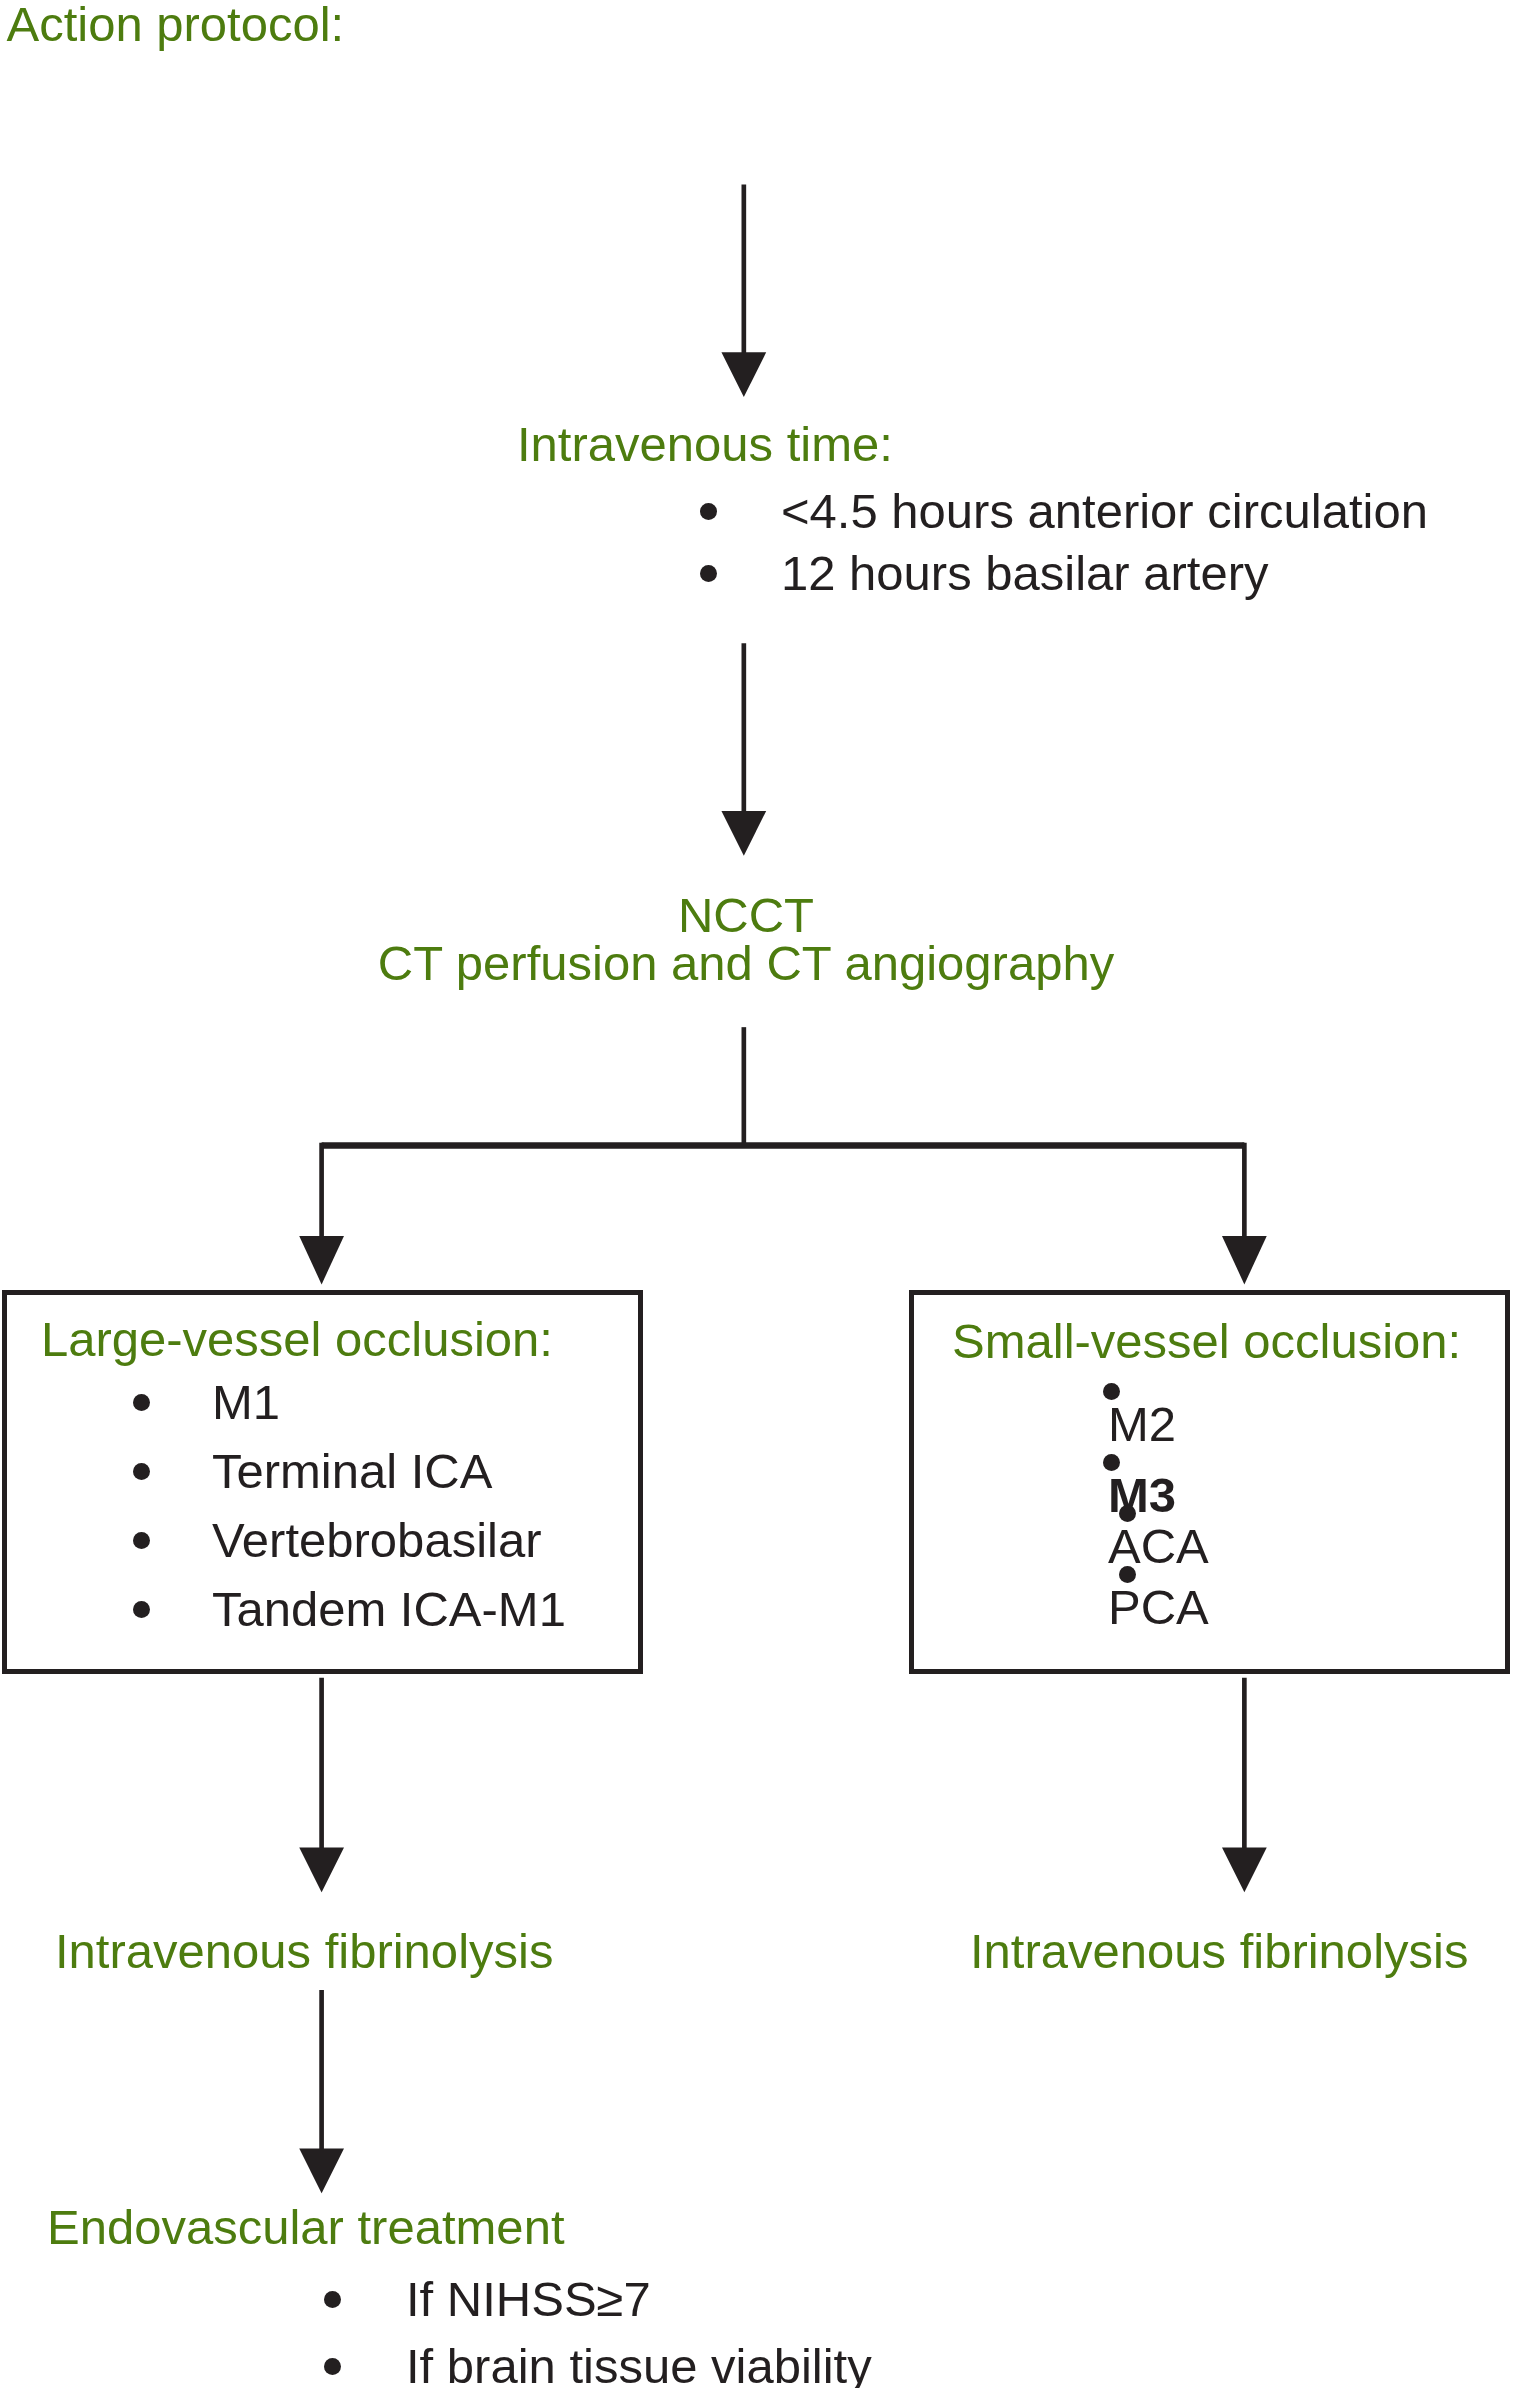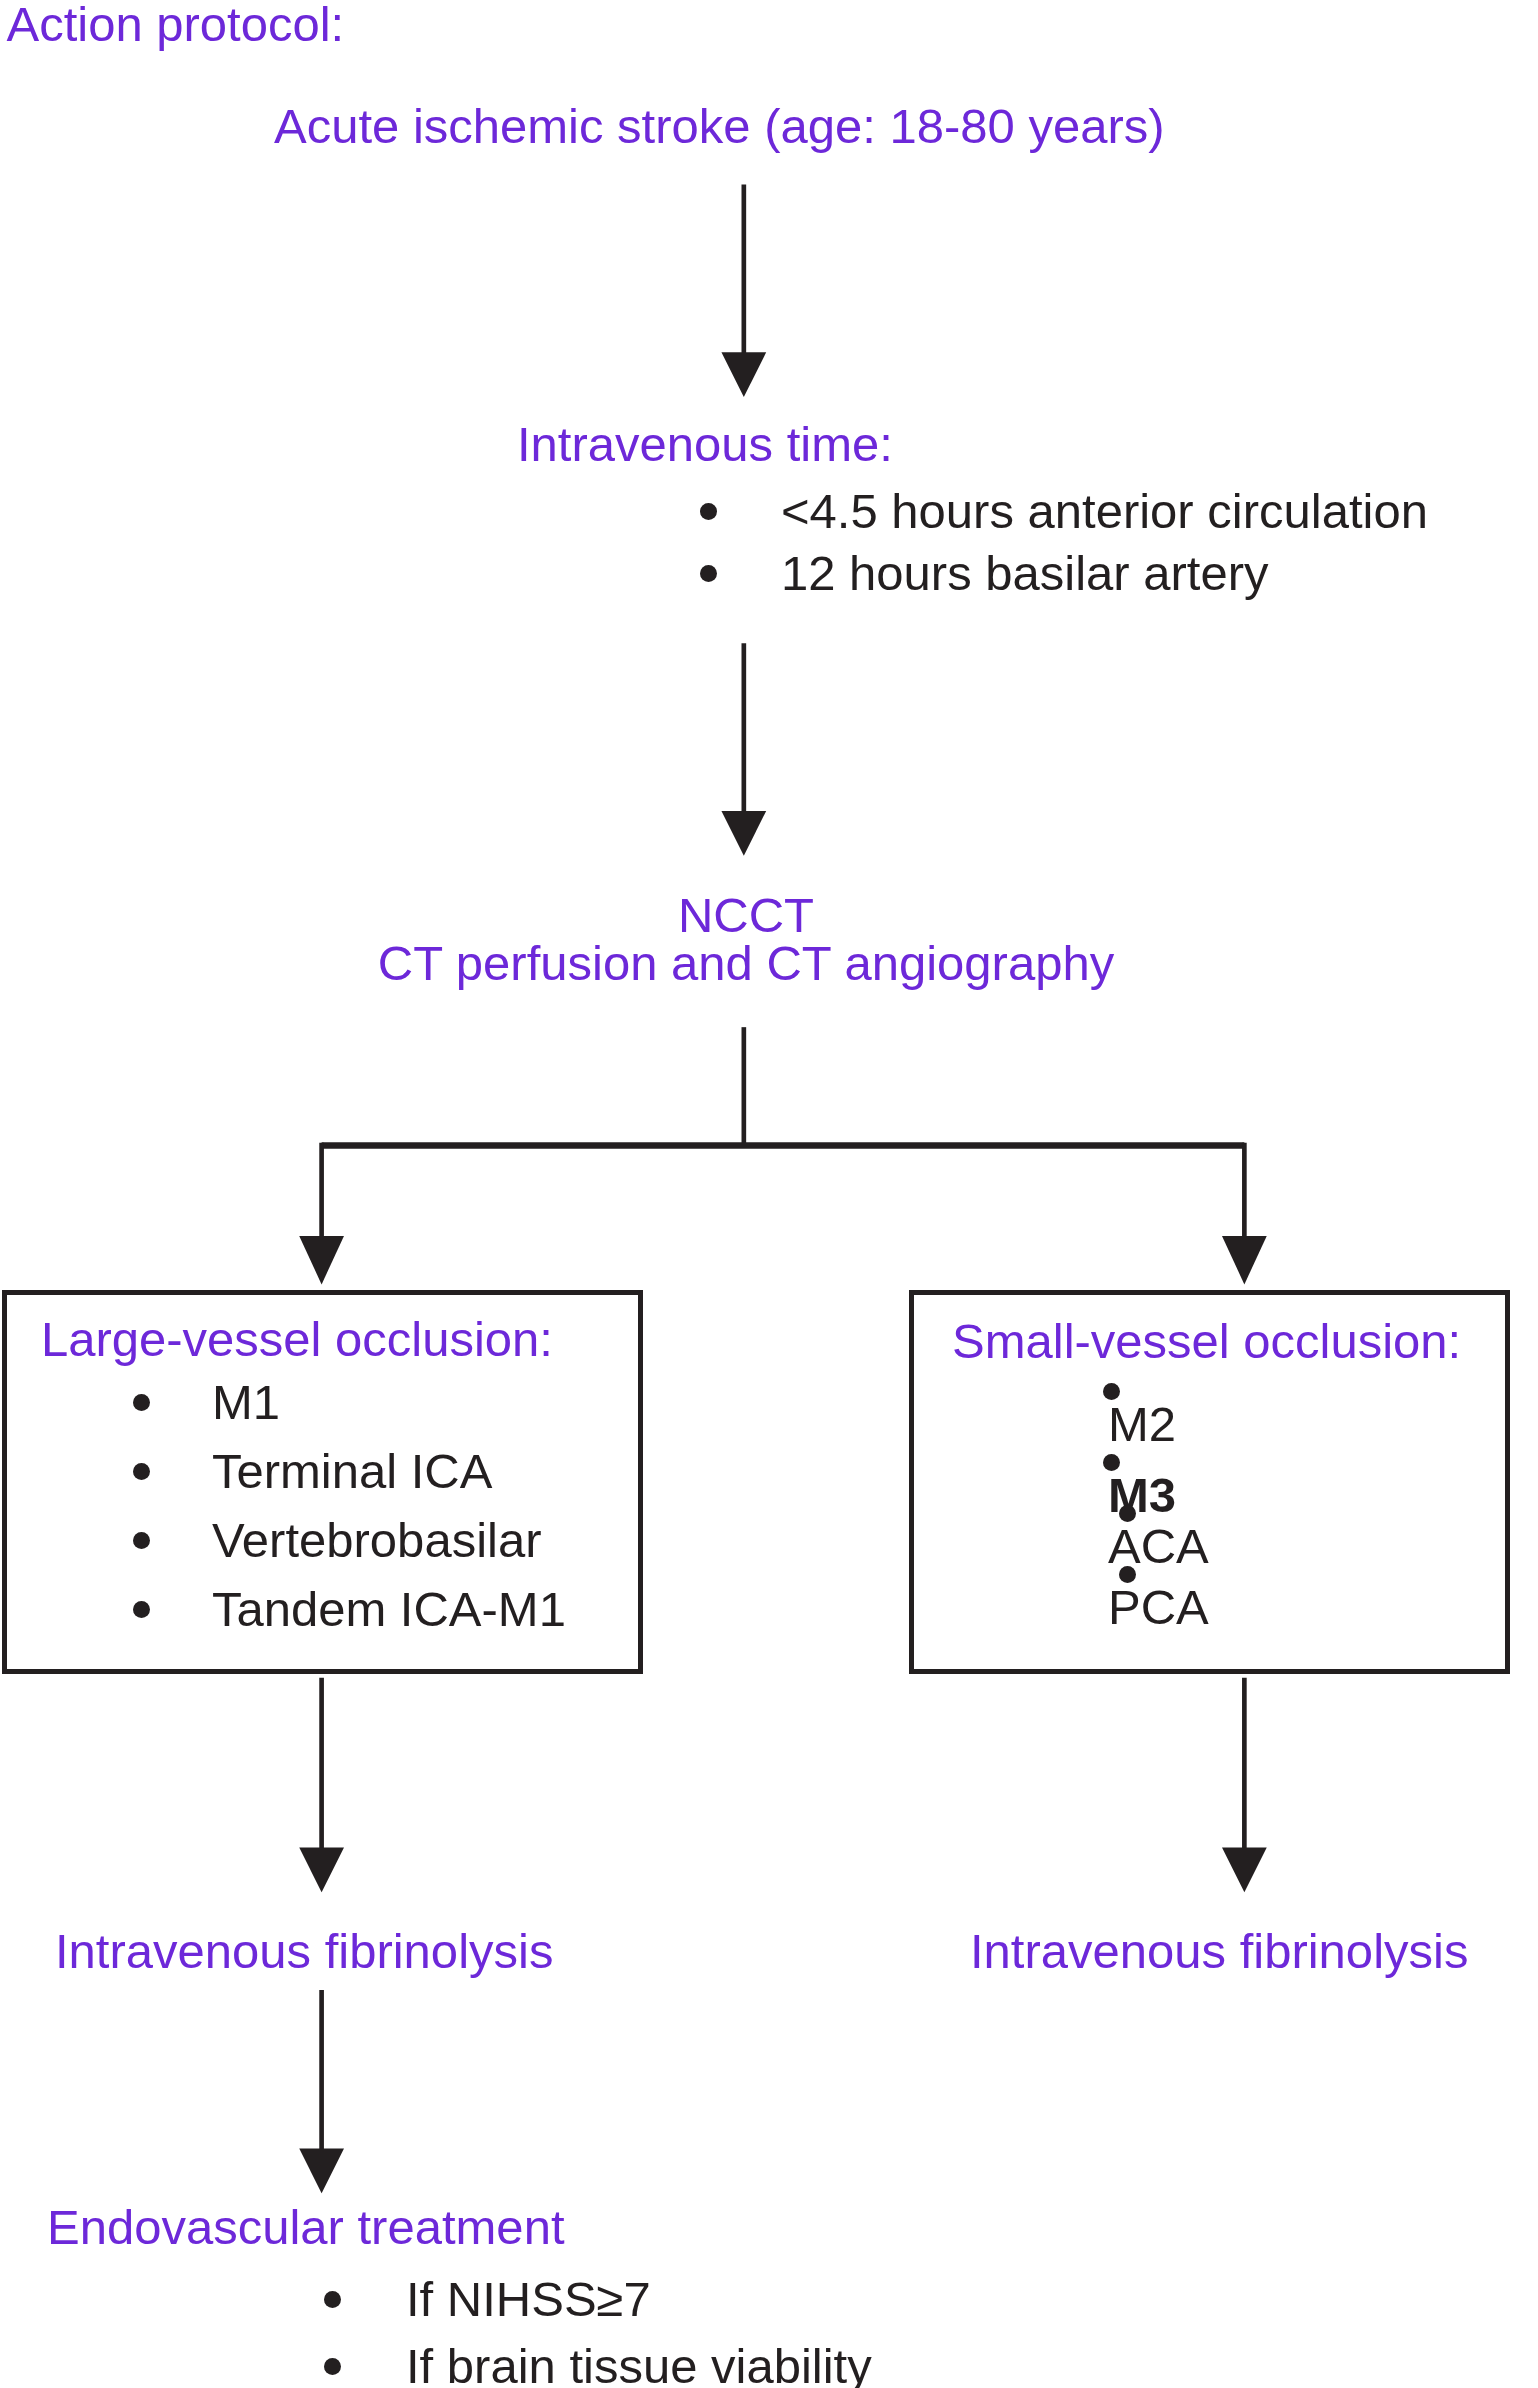--- a/index.html
+++ b/index.html
@@ -14,21 +14,21 @@
     background: #ffffff;
     overflow: hidden;
     font-family: "Liberation Sans", sans-serif;
     color: #231f20;
   }
   .txt {
     position: absolute;
     font-size: 49px;
     line-height: 1;
     white-space: nowrap;
-    color: #6d28d9;
+    color: #4d7c0f;
   }
   .centered {
     text-align: center;
   }
   .connectors {
     position: absolute;
     left: 0;
     top: 0;
     width: 1538px;
     height: 2388px;
@@ -107,21 +107,20 @@
       <polygon points="774,870 822,870 798,918"></polygon>
       <polygon points="321,1326 369,1326 345,1378"></polygon>
       <polygon points="1311,1326 1359,1326 1335,1378"></polygon>
       <polygon points="321,1982 369,1982 345,2030"></polygon>
       <polygon points="1311,1982 1359,1982 1335,2030"></polygon>
       <polygon points="321,2305 369,2305 345,2353"></polygon>
     </g>
   </svg>
 
   <div class="txt t-action">Action protocol:</div>
-  <div class="txt t-acute">Acute ischemic stroke (age: 18-80 years)</div>
 
   <div class="txt t-progh">Intravenous time:</div>
   <div class="bullet-row row-prog1">
     <span class="dot"></span>
     <span class="label">&lt;4.5 hours anterior circulation</span>
   </div>
   <div class="bullet-row row-prog2">
     <span class="dot"></span>
     <span class="label">12 hours basilar artery</span>
   </div>

